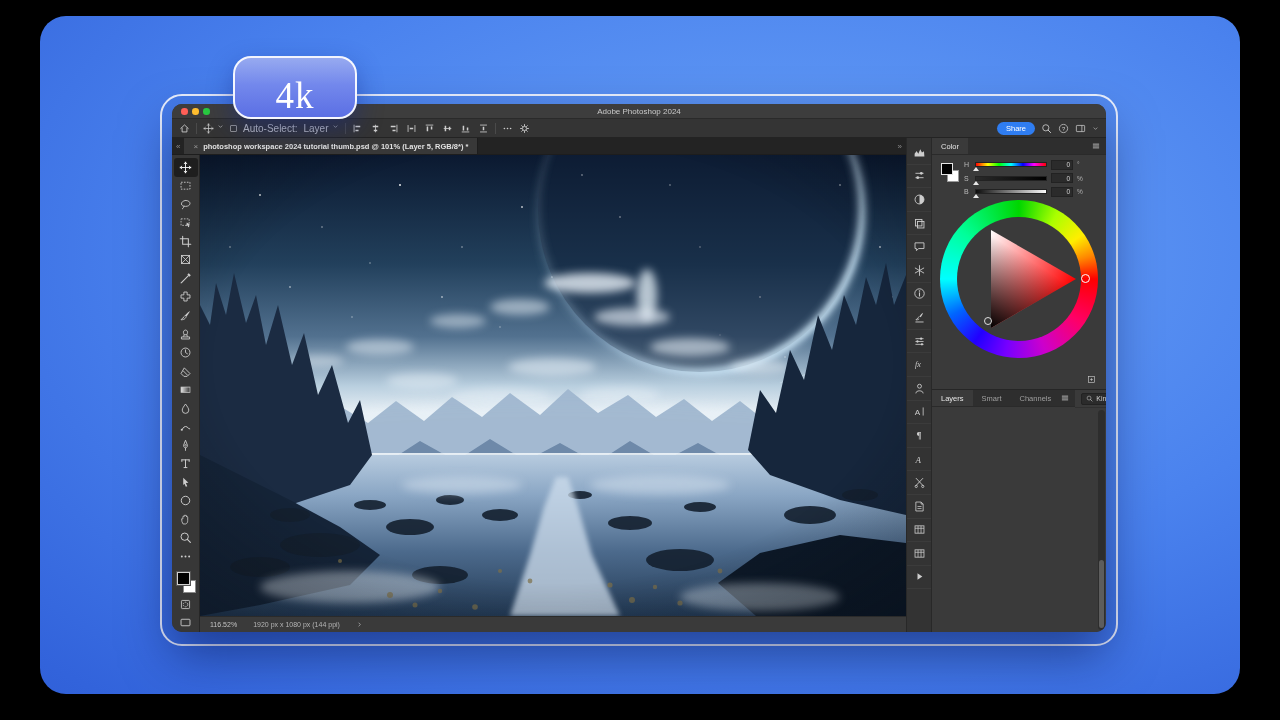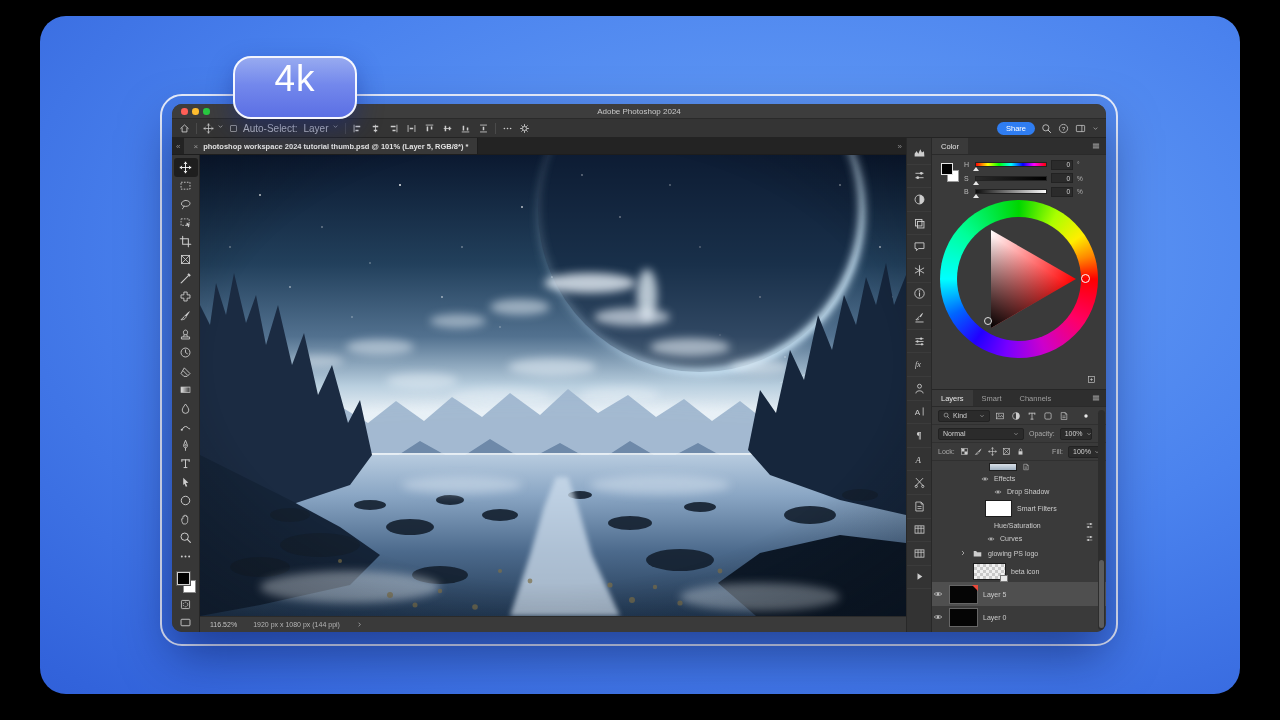--- a/index.html
+++ b/index.html
@@ -7,22 +7,22 @@
   .abs{position:absolute;}
   
   #bg{left:40px;top:16px;width:1200px;height:678px;border-radius:26px;
     background:radial-gradient(115% 115% at 62% 35%, #6aa3f7 0%, #4a82ee 42%, #3263db 75%, #2650c8 100%);}
   #frame{left:160px;top:94px;width:958px;height:552px;border-radius:22px;
     border:2px solid rgba(255,255,255,.88);box-sizing:border-box;}
   
   #badge{left:233px;top:56px;width:124px;height:63px;border-radius:18px;z-index:40;
     background:linear-gradient(180deg,#97aaf0 0%,#7388ec 45%,#5b6fe4 100%);
     border:2px solid rgba(255,255,255,.92);box-sizing:border-box;
-    display:flex;align-items:flex-start;justify-content:center;
-    box-shadow:0 10px 26px rgba(20,40,140,.45);}
+    display:flex;align-items:flex-end;justify-content:center;
+    box-shadow:0 10px 26px rgba(20,40,140,.45);font-family:Liberation Serif, serif;}
   #badge span{color:#fff;font-size:37px;font-weight:500;letter-spacing:1px;}
   
   #win{left:172px;top:104px;width:934px;height:528px;border-radius:10px;overflow:hidden;
     background:#333;z-index:10;box-shadow:0 22px 50px rgba(0,12,70,.5);font-size:8px;color:#cfcfcf;}
   #titlebar{height:15px;background:#3d3d3d;position:relative;display:flex;align-items:center;justify-content:center;border-bottom:1px solid #2a2a2a;box-sizing:border-box;}
   #titlebar .title{font-size:8px;color:#c9c9c9;}
   .lights{position:absolute;left:9px;top:4px;display:flex;gap:4.5px;}
   .light{width:6.5px;height:6.5px;border-radius:50%;}
   
   #options{height:19px;background:#343434;border-bottom:1px solid #232323;box-sizing:border-box;
@@ -92,21 +92,21 @@
   #wheel{position:absolute;left:8px;top:62px;width:158px;height:158px;}
   #ring{position:absolute;inset:0;border-radius:50%;
     background:conic-gradient(from 0deg,#00d600 0deg,#aaff00 30deg,#ffee00 55deg,#ff8800 72deg,#ff0000 90deg,#ff0066 125deg,#cc00cc 160deg,#7700ff 190deg,#2200ff 215deg,#0066ff 242deg,#00ffff 270deg,#00ff99 310deg,#00d600 360deg);}
   #ring::after{content:"";position:absolute;left:17px;top:17px;right:17px;bottom:17px;border-radius:50%;background:#3a3a3a;}
   #tri{position:absolute;inset:0;}
   .wheel-sel{position:absolute;border-radius:50%;box-sizing:border-box;}
   #sel-ring{left:141px;top:74px;width:9px;height:9px;border:1.4px solid #fff;}
   #sel-tri{left:44px;top:117px;width:8px;height:8px;border:1.4px solid #ddd;}
   #c-expand{position:absolute;right:10px;bottom:5px;}
   
-  #layers-panel{flex:1;position:relative;display:flex;flex-direction:column;min-height:0;}
+  #layers-panel{flex:1;position:relative;display:flex;flex-direction:row;min-height:0;}
   .lrow{display:flex;align-items:center;box-sizing:border-box;padding:0 6px;gap:5px;height:18px;border-bottom:1px solid #303030;font-size:7px;color:#bdbdbd;}
   .well{background:#2b2b2b;border:1px solid #222;border-radius:2px;display:flex;align-items:center;gap:3px;
     height:12px;box-sizing:border-box;padding:0 4px;font-size:7px;color:#d0d0d0;}
   #layers-list{flex:1;overflow:hidden;position:relative;}
   .lay{display:flex;align-items:center;gap:5px;box-sizing:border-box;font-size:7px;color:#cccccc;}
   .lay.selected{background:#4f4f4f;}
   .lthumb{box-sizing:border-box;border:1px solid #1d1d1d;position:relative;flex:0 0 auto;}
   .lthumb.white{background:#fff;width:27px;height:17px;}
   .lthumb.black{background:#050505;width:29px;height:19px;border:1px solid #666;}
   .lthumb.checker{width:33px;height:17px;

